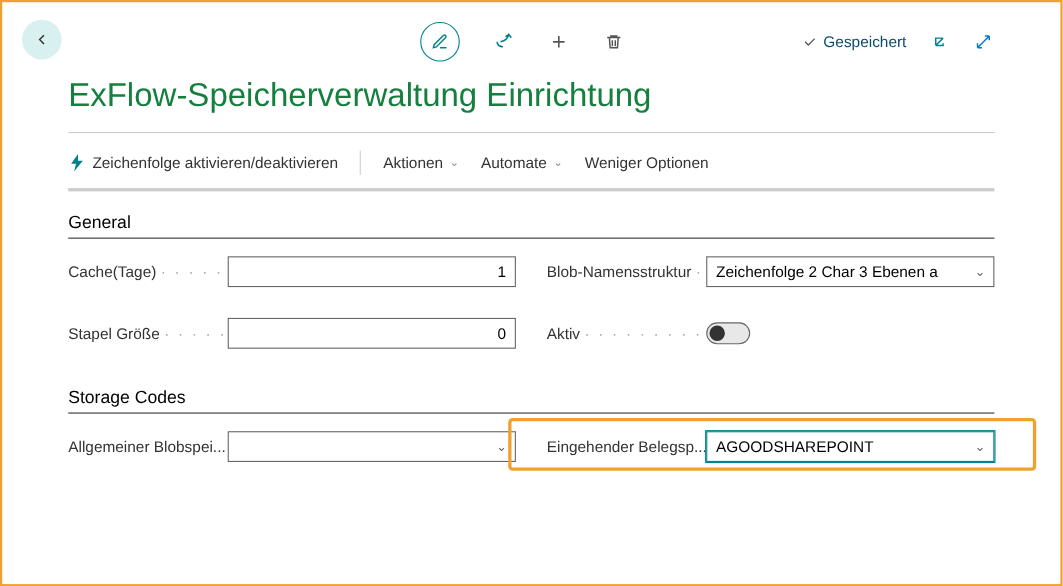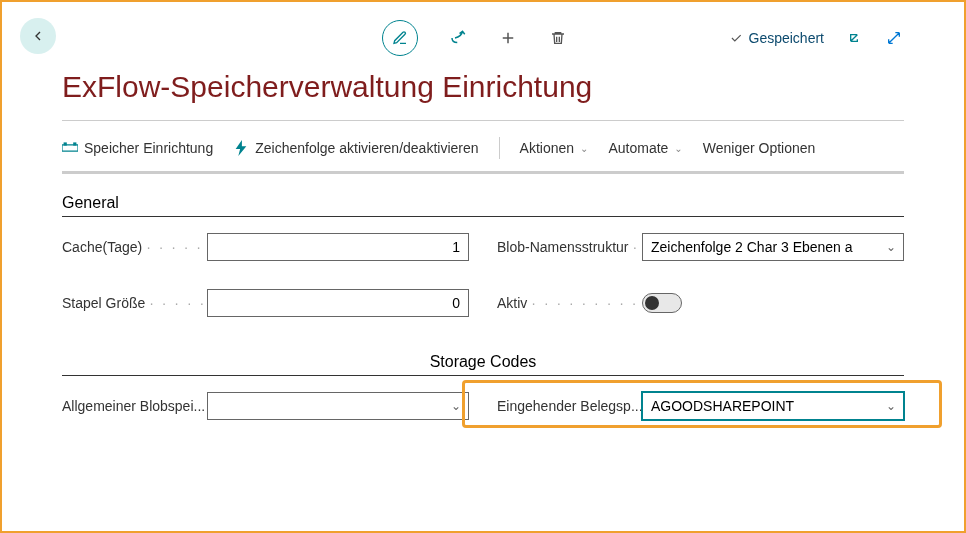--- a/index.html
+++ b/index.html
@@ -8,21 +8,21 @@
 .top-bar { display: flex; align-items: center; height: 40px; }
 .back-btn { position: absolute; left: 18px; top: 16px; width: 36px; height: 36px; border-radius: 50%; background: #d8f0ef; display: flex; align-items: center; justify-content: center; cursor: pointer; }
 .back-btn svg { width: 16px; height: 16px; }
 .toolbar-center { display: flex; align-items: center; gap: 30px; margin-left: 320px; }
 .edit-btn { width: 36px; height: 36px; border: 1.5px solid #00838f; border-radius: 50%; display: flex; align-items: center; justify-content: center; cursor: pointer; }
 .edit-btn svg { width: 16px; height: 16px; stroke: #00838f; }
 .tb-icon { width: 20px; height: 20px; display: flex; align-items: center; justify-content: center; cursor: pointer; color: #444; }
 .toolbar-right { margin-left: auto; display: flex; align-items: center; gap: 20px; }
 .saved { display: flex; align-items: center; gap: 6px; font-size: 14px; color: #0c4a6e; }
 .saved svg { width: 14px; height: 14px; }
-.page-title { font-size: 30px; font-weight: 300; color: #7f1d1d; margin-top: 12px; margin-bottom: 16px; }
+.page-title { font-size: 30px; font-weight: 300; color: #15803d; margin-top: 12px; margin-bottom: 16px; }
 .divider { border-top: 1px solid #ccc; margin-bottom: 10px; }
 .action-bar { display: flex; align-items: center; gap: 20px; font-size: 14px; padding: 6px 0 12px 0; border-bottom: 3px solid #ccc; }
 .action-item { display: flex; align-items: center; gap: 6px; cursor: pointer; color: #333; }
 .action-item .mini-icon { width: 16px; height: 14px; display: inline-flex; align-items: center; justify-content: center; }
 .action-item .bolt { color: #00838f; }
 .dropdown-chev { color: #888; font-size: 10px; }
 .vsep { width: 1px; height: 22px; background: #ccc; }
 .section-title { font-weight: 400; font-size: 16px; margin-top: 20px; margin-bottom: 6px; border-bottom: 1px solid #333; padding-bottom: 4px; }
 .form-grid { display: grid; grid-template-columns: 1fr 1fr; column-gap: 40px; row-gap: 14px; margin-top: 16px; gap: 28px; }
 .field { display: flex; align-items: center; }
@@ -89,30 +89,20 @@
           </svg>
       </div>
     </div>
   </div>
 
   <h1 class="page-title">ExFlow-Speicherverwaltung Einrichtung</h1>
   <div class="divider"></div>
 
   <div class="action-bar">
     <div class="action-item">
-      <span class="mini-icon">
-        <svg width="16" height="12" viewBox="0 0 20 14" fill="#00838f">
-            <rect x="0" y="3" width="20" height="8" rx="1" fill="none" stroke="#00838f" stroke-width="1.5"></rect>
-            <rect x="2" y="0" width="4" height="4" fill="#00838f"></rect>
-            <rect x="14" y="0" width="4" height="4" fill="#00838f"></rect>
-          </svg>
-      </span>
-      <span>Speicher Einrichtung</span>
-    </div>
-    <div class="action-item">
       <span class="mini-icon bolt">
         <svg width="12" height="16" viewBox="0 0 12 18" fill="#00838f">
             <path d="M7 0L0 10h5l-2 8 9-11H7z"></path>
           </svg>
       </span>
       <span>Zeichenfolge aktivieren/deaktivieren</span>
     </div>
     <div class="vsep"></div>
     <div class="action-item">
       <span>Aktionen</span>
@@ -143,21 +133,21 @@
     <div class="field">
       <div class="field-label">Stapel Größe</div>
       <input class="input right" value="0" style="">
     </div>
     <div class="field">
       <div class="field-label">Aktiv</div>
       <div class="toggle"></div>
     </div>
   </div>
 
-  <div class="section-title" style="margin-top:36px;text-align:center;">Storage Codes</div>
+  <div class="section-title" style="margin-top:36px;">Storage Codes</div>
   <div class="form-grid">
     <div class="field">
       <div class="field-label">Allgemeiner Blobspei...</div>
       <div class="select-wrap">
         <input class="input" value="" style="">
         <span class="select-chev">⌄</span>
       </div>
     </div>
     <div class="field">
       <div class="field-label">Eingehender Belegsp...</div>

